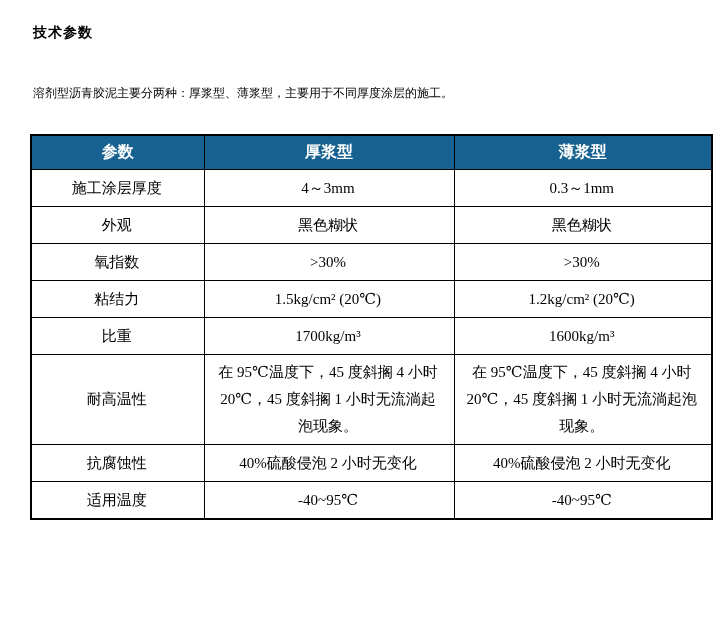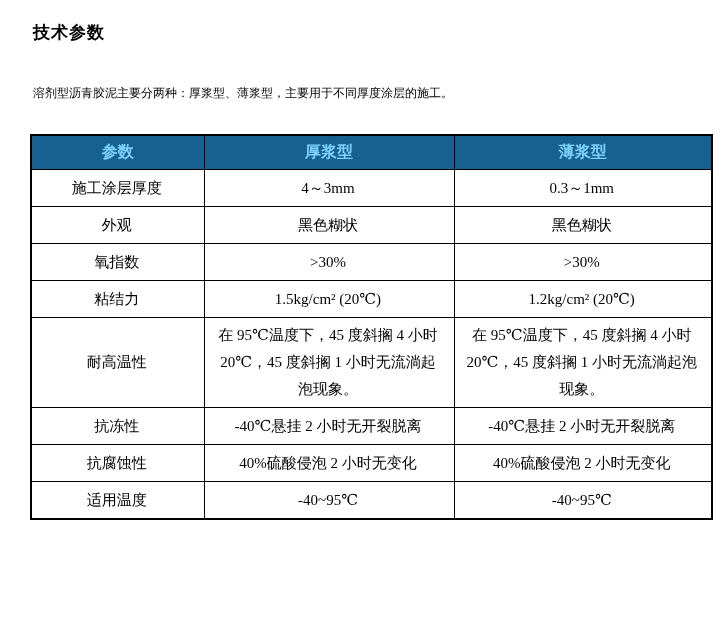--- a/index.html
+++ b/index.html
@@ -11,22 +11,22 @@
     overflow: hidden;
     font-family: "Liberation Serif", "DejaVu Serif", serif;
     color: #000000;
   }
   .page {
     position: relative;
     width: 725px;
     height: 635px;
   }
   .page-title {
-    font-family: Liberation Sans, sans-serif;
-    font-size: 17px;
+    font-family: Liberation Serif, serif;
+    font-size: 14px;
     font-weight: bold;
     line-height: 28px;
     margin: 19px 0 0 33px;
     letter-spacing: 1px;
   }
   .intro-text {
     font-size: 12px;
     line-height: 20px;
     margin: 36px 0 0 33px;
   }
@@ -35,21 +35,21 @@
     table-layout: fixed;
     margin: 31px 0 0 30px;
     width: 681px;
     border: 2px solid #000000;
   }
   table.params col.c1 { width: 173px; }
   table.params col.c2 { width: 250px; }
   table.params col.c3 { width: 258px; }
   table.params th {
     background: #16618F;
-    color: #7dd3fc;
+    color: #ffffff;
     font-size: 16px;
     font-weight: bold;
     text-align: center;
     height: 33px;
     border: 1px solid #000000;
     padding: 0;
   }
   table.params td {
     border: 1px solid #000000;
     font-size: 15px;
@@ -98,28 +98,28 @@
           <td>氧指数</td>
           <td>&gt;30%</td>
           <td>&gt;30%</td>
         </tr>
         <tr>
           <td>粘结力</td>
           <td>1.5kg/cm² (20℃)</td>
           <td>1.2kg/cm² (20℃)</td>
         </tr>
         <tr>
+          <td>比重</td>
+          <td>1700kg/m³</td>
+          <td>1600kg/m³</td>
+        </tr>
+        <tr>
           <td>耐高温性</td>
           <td>在 95℃温度下，45 度斜搁 4 小时 20℃，45 度斜搁 1 小时无流淌起泡现象。</td>
           <td>在 95℃温度下，45 度斜搁 4 小时 20℃，45 度斜搁 1 小时无流淌起泡现象。</td>
-        </tr>
-        <tr>
-          <td>抗冻性</td>
-          <td>-40℃悬挂 2 小时无开裂脱离</td>
-          <td>-40℃悬挂 2 小时无开裂脱离</td>
         </tr>
         <tr>
           <td>抗腐蚀性</td>
           <td>40%硫酸侵泡 2 小时无变化</td>
           <td>40%硫酸侵泡 2 小时无变化</td>
         </tr>
         <tr>
           <td>适用温度</td>
           <td>-40~95℃</td>
           <td>-40~95℃</td>

